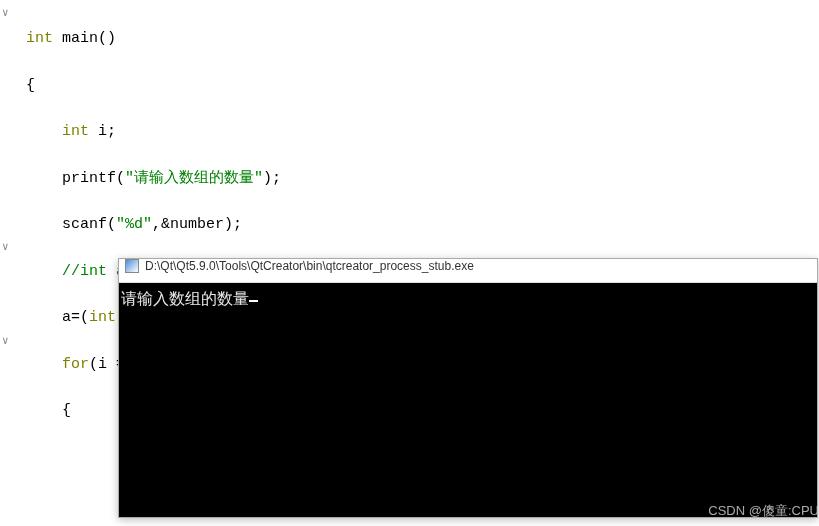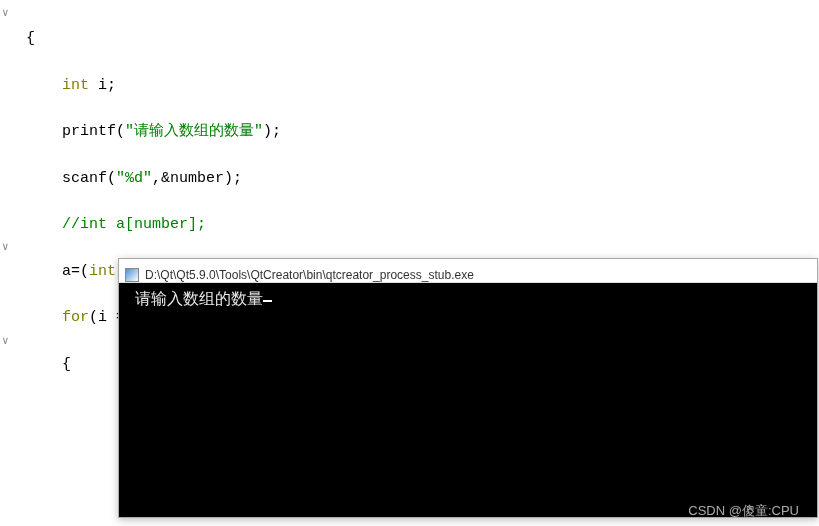--- a/index.html
+++ b/index.html
@@ -45,70 +45,71 @@
       height: 260px;
       background: #fff;
       border: 1px solid #aaa;
       box-shadow: 0 2px 8px rgba(0,0,0,0.25);
     }
     .console-titlebar {
       height: 24px;
       background: #fff;
       border-bottom: 1px solid #ddd;
       display: flex;
-      align-items: flex-end;
+      align-items: flex-start;
       padding: 0 6px;
       font-family: "Segoe UI", Tahoma, sans-serif;
       font-size: 12px;
       color: #333;
     }
     .console-icon {
       width: 14px;
       height: 14px;
       margin-right: 6px;
       background: linear-gradient(135deg,#4a90d9,#fff);
       border: 1px solid #888;
     }
     .console-body {
       background: #000;
       color: #e8e8e8;
       height: calc(100% - 24px);
-      padding: 6px 16px;
+      padding: 6px 2px;
       font-family: SimSun, "NSimSun", monospace;
       font-size: 16px;
       white-space: pre;
     }
     .cursor {
       display: inline-block;
       width: 9px;
       height: 2px;
       background: #fff;
       vertical-align: baseline;
       margin-bottom: 2px;
     }
     .watermark {
       position: absolute;
-      right: 20px;
+      right: 0;
       bottom: 6px;
       color: rgba(200,200,200,0.85);
       font-family: "Segoe UI", sans-serif;
       font-size: 13px;
       pointer-events: none;
     }
   </style>
 </head>
 <body>
 
 <div class="gutter">
   <span class="fold-mark" style="top:6px">∨</span>
   <span class="fold-mark" style="top:240px">∨</span>
   <span class="fold-mark" style="top:334px">∨</span>
 </div>
 
 <div class="editor">
+<div class="code-line"><span class="kw">int</span><span> main()</span></div>
 <div class="code-line"><span>{</span></div>
 <div class="code-line">    <span class="kw">int</span><span> i;</span></div>
 <div class="code-line"><span>    printf(</span><span class="str">"请输入数组的数量"</span><span>);</span></div>
 <div class="code-line"><span>    scanf(</span><span class="str">"%d"</span><span>,&amp;number);</span></div>
 <div class="code-line"><span class="cmt">    //int a[number];</span></div>
 <div class="code-line"><span>    a=(</span><span class="kw">int</span><span>*)malloc(number*</span><span class="kw">sizeof</span><span>(</span><span class="kw">int</span><span>));</span><span class="cmt">//开辟数组的大小</span></div>
 <div class="code-line">    <span class="kw">for</span><span>(i =</span></div>
 <div class="code-line"><span>    {</span></div>
 
 

